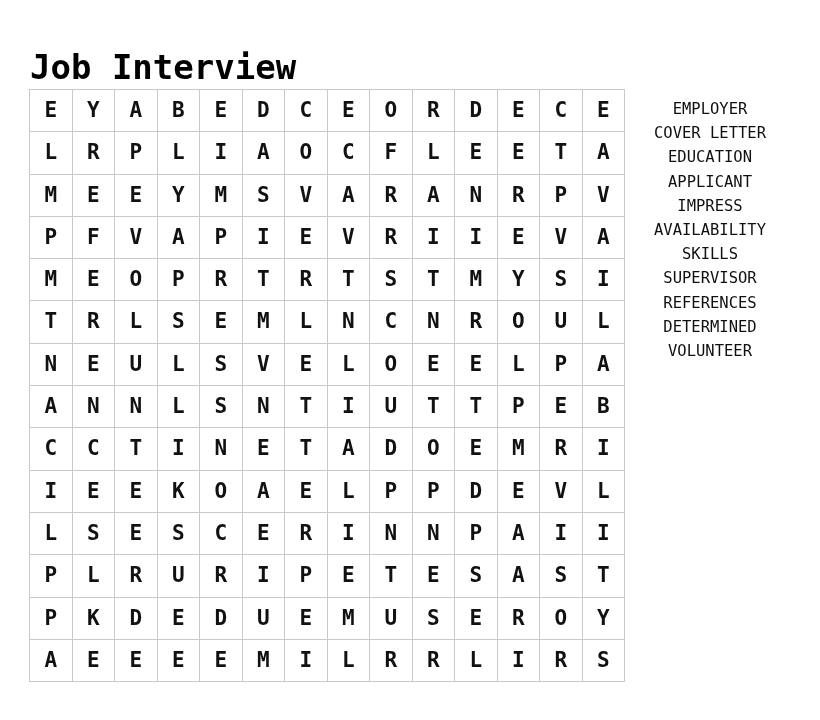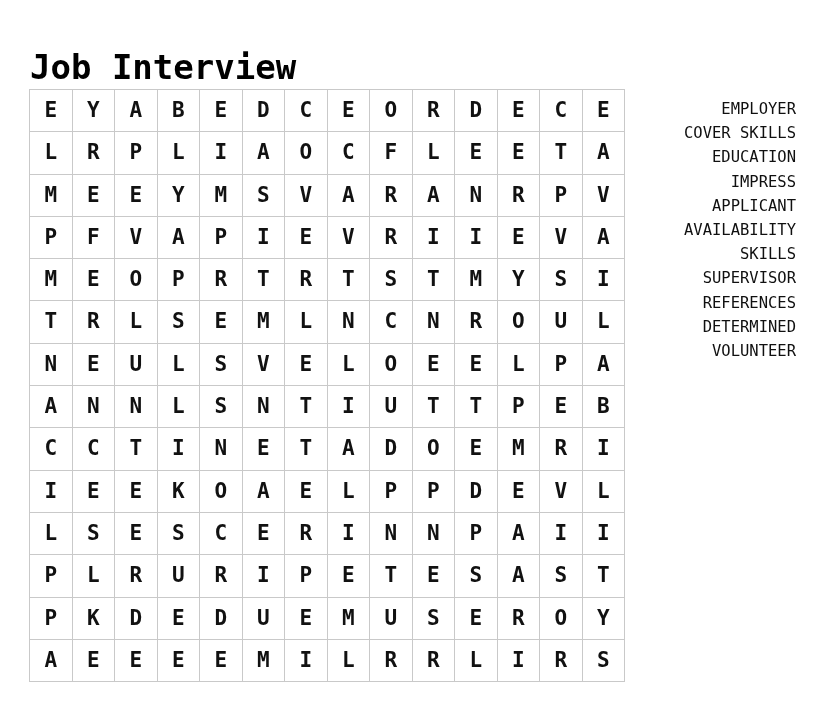--- a/index.html
+++ b/index.html
@@ -84,21 +84,20 @@
     text-align: center;
   }
   #word-list .word {
     font-family: "DejaVu Sans Mono", "Liberation Mono", monospace;
     font-size: 15.5px;
     font-weight: normal;
     line-height: 24.2px;
     color: #101010;
     white-space: pre;
     letter-spacing: 0px;
-    text-align: right;
   }
 
   
   #footer {
     position: absolute;
     left: 0;
     top: 678px;
     width: 820px;
     text-align: center;
   }
@@ -347,24 +346,24 @@
               <td>I</td>
               <td>R</td>
               <td>S</td>
             </tr>
           </tbody>
       </table>
     </div>
 
     <div id="word-list">
         <div class="word">EMPLOYER</div>
-        <div class="word">COVER SKILLS</div>
+        <div class="word">COVER LETTER</div>
         <div class="word">EDUCATION</div>
+        <div class="word">APPLICANT</div>
         <div class="word">IMPRESS</div>
-        <div class="word">APPLICANT</div>
         <div class="word">AVAILABILITY</div>
         <div class="word">SKILLS</div>
         <div class="word">SUPERVISOR</div>
         <div class="word">REFERENCES</div>
         <div class="word">DETERMINED</div>
         <div class="word">VOLUNTEER</div>
       </div>
 
   </div>
 

